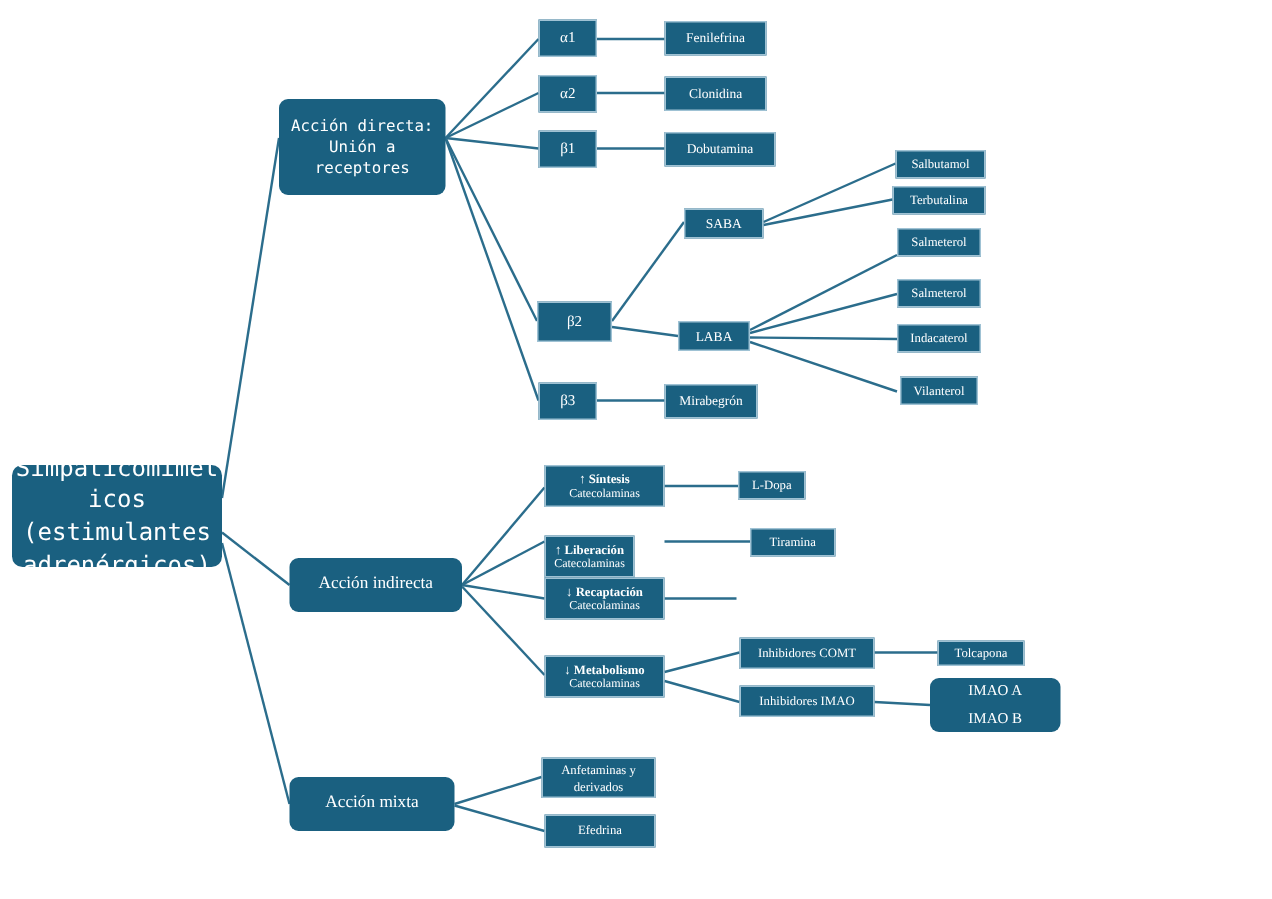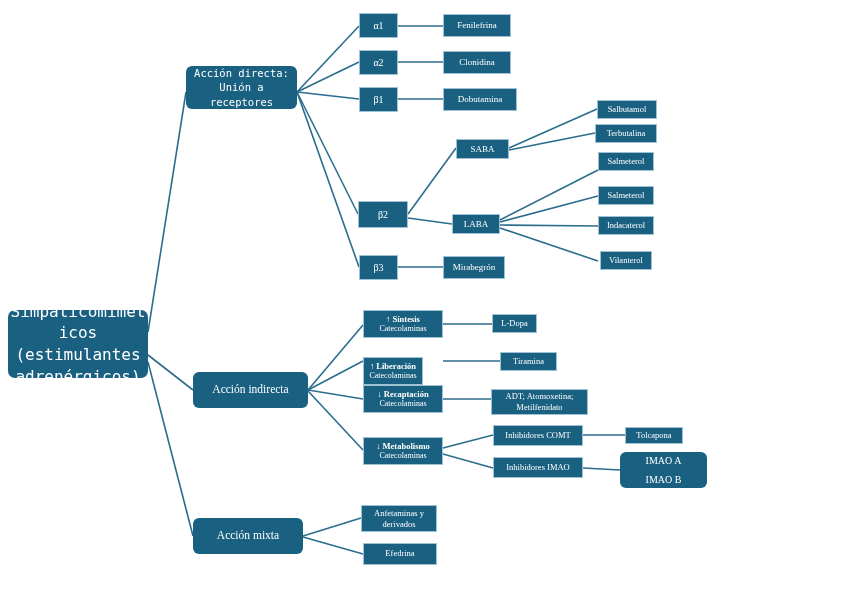--- a/index.html
+++ b/index.html
@@ -142,21 +142,21 @@
 
   <div class="node root" style="left:8px; top:310px; width:140px; height:68px;">
     <div>
       <span class="l1">Simpaticomimét</span><br>
       <span class="l2">icos</span><br>
       <span class="l3">(estimulantes</span><br>
       <span class="l4">adrenérgicos)</span>
     </div>
   </div>
 
-  <div class="node rounded branch-mono" style="left:186px; top:66px; width:111px; height:43px;">
+  <div class="node rounded branch-mono" style="left:186px; top:66px; width:111px; height:64px;">
     <div>
       <span>Acción directa:</span><br>
       <span>Unión a</span><br>
       <span>receptores</span>
     </div>
   </div>
 
   <div class="node rounded branch" style="left:193px; top:372px; width:115px; height:36px;">
     <span>Acción indirecta</span>
   </div>
@@ -237,24 +237,20 @@
     <span class="l1">↓ Metabolismo</span>
     <span class="l2">Catecolaminas</span>
   </div>
 
   <div class="node tiny" style="left:492px; top:314px; width:45px; height:19px;">
     <span>L-Dopa</span>
   </div>
   <div class="node tiny" style="left:500px; top:352px; width:57px; height:19px;">
     <span>Tiramina</span>
   </div>
-  <div class="node stack tiny" style="left:491px; top:389px; width:97px; height:26px;">
-    <span class="l1">ADT; Atomoxetina;</span>
-    <span class="l2">Metilfenidato</span>
-  </div>
   <div class="node tiny" style="left:493px; top:425px; width:90px; height:21px;">
     <span>Inhibidores COMT</span>
   </div>
   <div class="node tiny" style="left:493px; top:457px; width:90px; height:21px;">
     <span>Inhibidores IMAO</span>
   </div>
   <div class="node tiny" style="left:625px; top:427px; width:58px; height:17px;">
     <span>Tolcapona</span>
   </div>
   <div class="node stack imao" style="left:620px; top:452px; width:87px; height:36px;">

